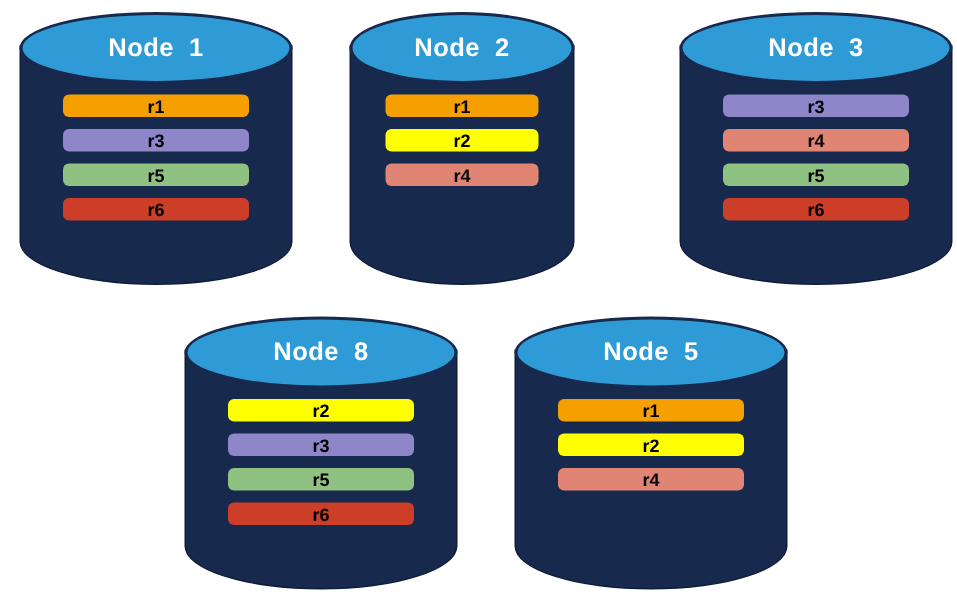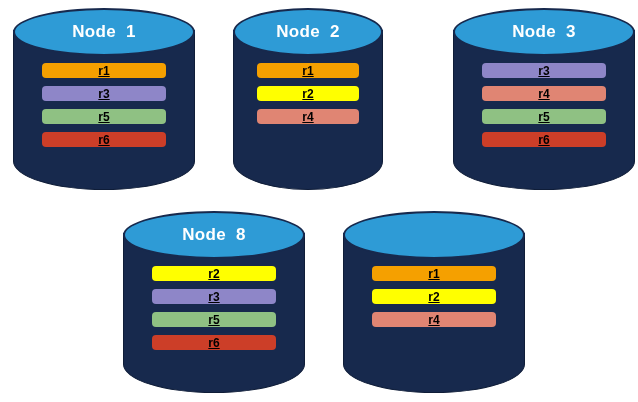--- a/index.html
+++ b/index.html
@@ -70,21 +70,20 @@
   }
 
   .shards {
     position: absolute;
     left: 0;
     right: 0;
     z-index: 4;
     display: flex;
     flex-direction: column;
     align-items: center;
-    text-decoration: underline;
   }
 
   .shard {
     width: 68%;
     height: 15px;
     margin-bottom: 8px;
     border-radius: 4px;
     display: flex;
     align-items: center;
     justify-content: center;
@@ -139,19 +138,20 @@
       <div class="shards" style="top: 55px;">
         <div class="shard" style="background: rgb(255, 255, 0); color: rgb(0, 0, 0);">r2</div>
         <div class="shard" style="background: rgb(142, 134, 200); color: rgb(0, 0, 0);">r3</div>
         <div class="shard" style="background: rgb(143, 193, 131); color: rgb(0, 0, 0);">r5</div>
         <div class="shard" style="background: rgb(204, 62, 40); color: rgb(0, 0, 0);">r6</div>
       </div>
     </div>
     <div class="node" style="left: 343px; top: 211px; width: 182px; height: 182px;">
       <div class="node-body" style="background: rgb(23, 41, 77);"></div>
       <div class="node-top" style="background: rgb(46, 155, 214);"></div>
+      <div class="node-title" style="color: rgb(255, 255, 255);">Node  5</div>
       <div class="shards" style="top: 55px;">
         <div class="shard" style="background: rgb(245, 160, 0); color: rgb(0, 0, 0);">r1</div>
         <div class="shard" style="background: rgb(255, 255, 0); color: rgb(0, 0, 0);">r2</div>
         <div class="shard" style="background: rgb(224, 133, 115); color: rgb(0, 0, 0);">r4</div>
       </div>
     </div>
   </div>
 
 </body></html>

